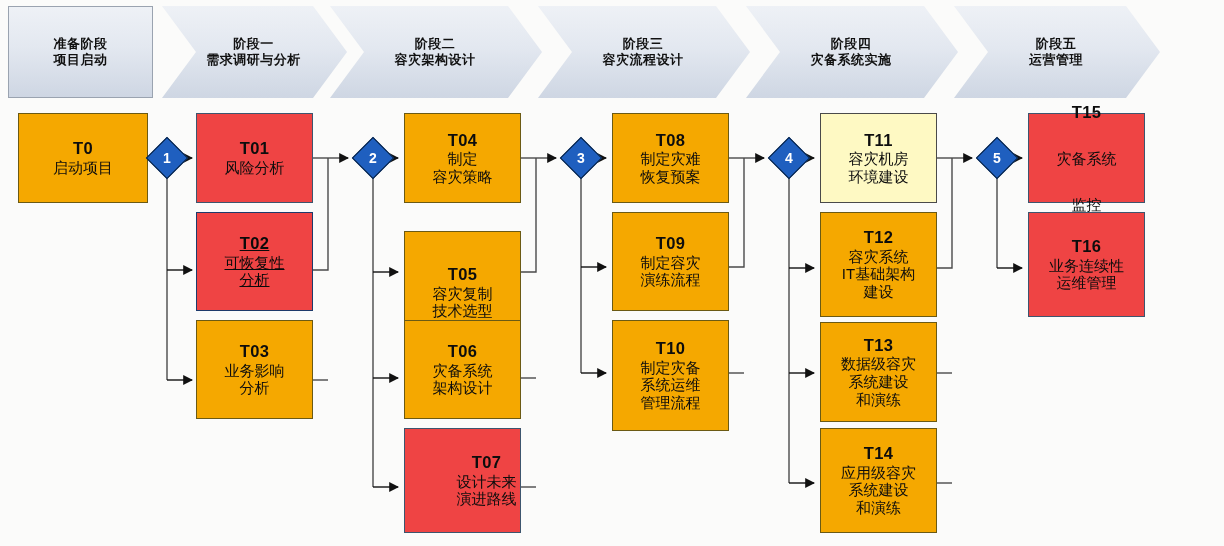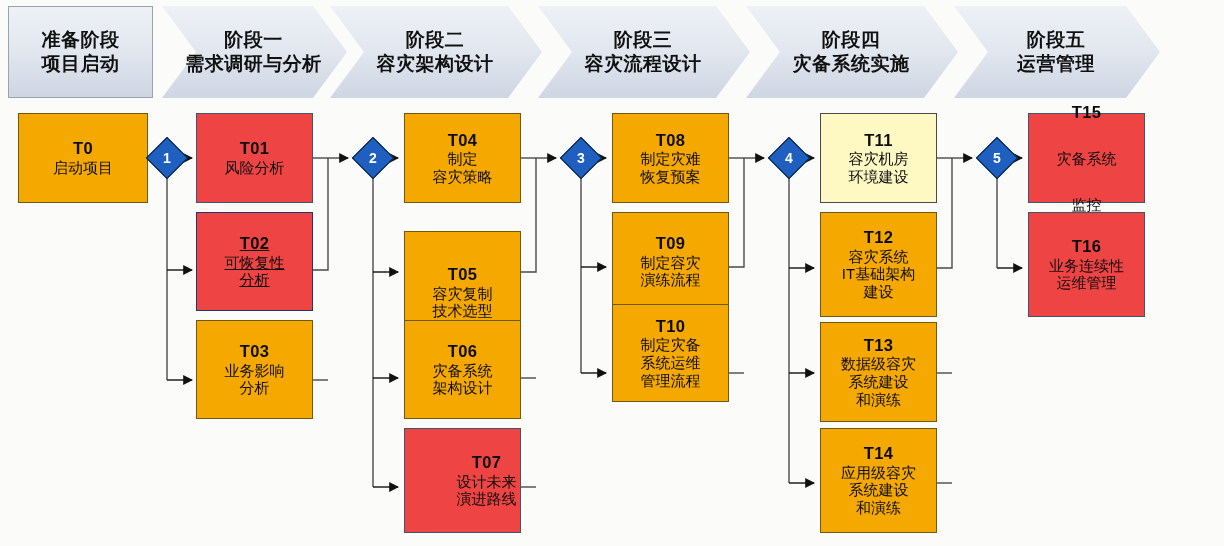--- a/index.html
+++ b/index.html
@@ -26,21 +26,21 @@
   .phase-shape.chev{
     border:none;
     background:linear-gradient(180deg,#eef1f6 0%,#e3e8f0 45%,#ced6e3 100%);
     clip-path:polygon(0 0, calc(100% - 34px) 0, 100% 50%, calc(100% - 34px) 100%, 0 100%, 34px 50%);
     filter:drop-shadow(0.7px 0 0 #9aa3b0) drop-shadow(-0.7px 0 0 #9aa3b0)
            drop-shadow(0 0.7px 0 #9aa3b0) drop-shadow(0 -0.7px 0 #9aa3b0);
   }
   .phase-label{
     position:absolute;inset:0;
     display:flex;flex-direction:column;align-items:center;justify-content:center;
-    color:#111;font-weight:bold;font-size:19px;line-height:1.25;
+    color:#111;font-weight:bold;font-size:13px;line-height:1.25;
     text-align:center;letter-spacing:.5px;
     padding-left:16px;padding-right:18px;box-sizing:border-box;
   }
   .phase-band.first .phase-label{padding-left:0;padding-right:0;}
   .phase-label span{display:block;white-space:nowrap;}
 
   
   .task{
     position:absolute;box-sizing:border-box;
     border:1px solid #555a60;
@@ -227,21 +227,21 @@
   <div class="task c-orange" style="left:612px;top:113px;width:117px;height:90px;">
     <div class="tid">T08</div>
     <div class="tln">制定灾难</div>
     <div class="tln">恢复预案</div>
   </div>
   <div class="task c-orange" style="left:612px;top:212px;width:117px;height:99px;">
     <div class="tid">T09</div>
     <div class="tln">制定容灾</div>
     <div class="tln">演练流程</div>
   </div>
-  <div class="task c-orange" style="left:612px;top:304px;width:117px;height:98px;">
+  <div class="task c-orange" style="left:612px;top:320px;width:117px;height:111px;">
     <div class="tid">T10</div>
     <div class="tln">制定灾备</div>
     <div class="tln">系统运维</div>
     <div class="tln">管理流程</div>
   </div>
 
   <div class="task c-gray" style="left:820px;top:113px;width:117px;height:90px;">
     <div class="tid">T11</div>
     <div class="tln">容灾机房</div>
     <div class="tln">环境建设</div>

